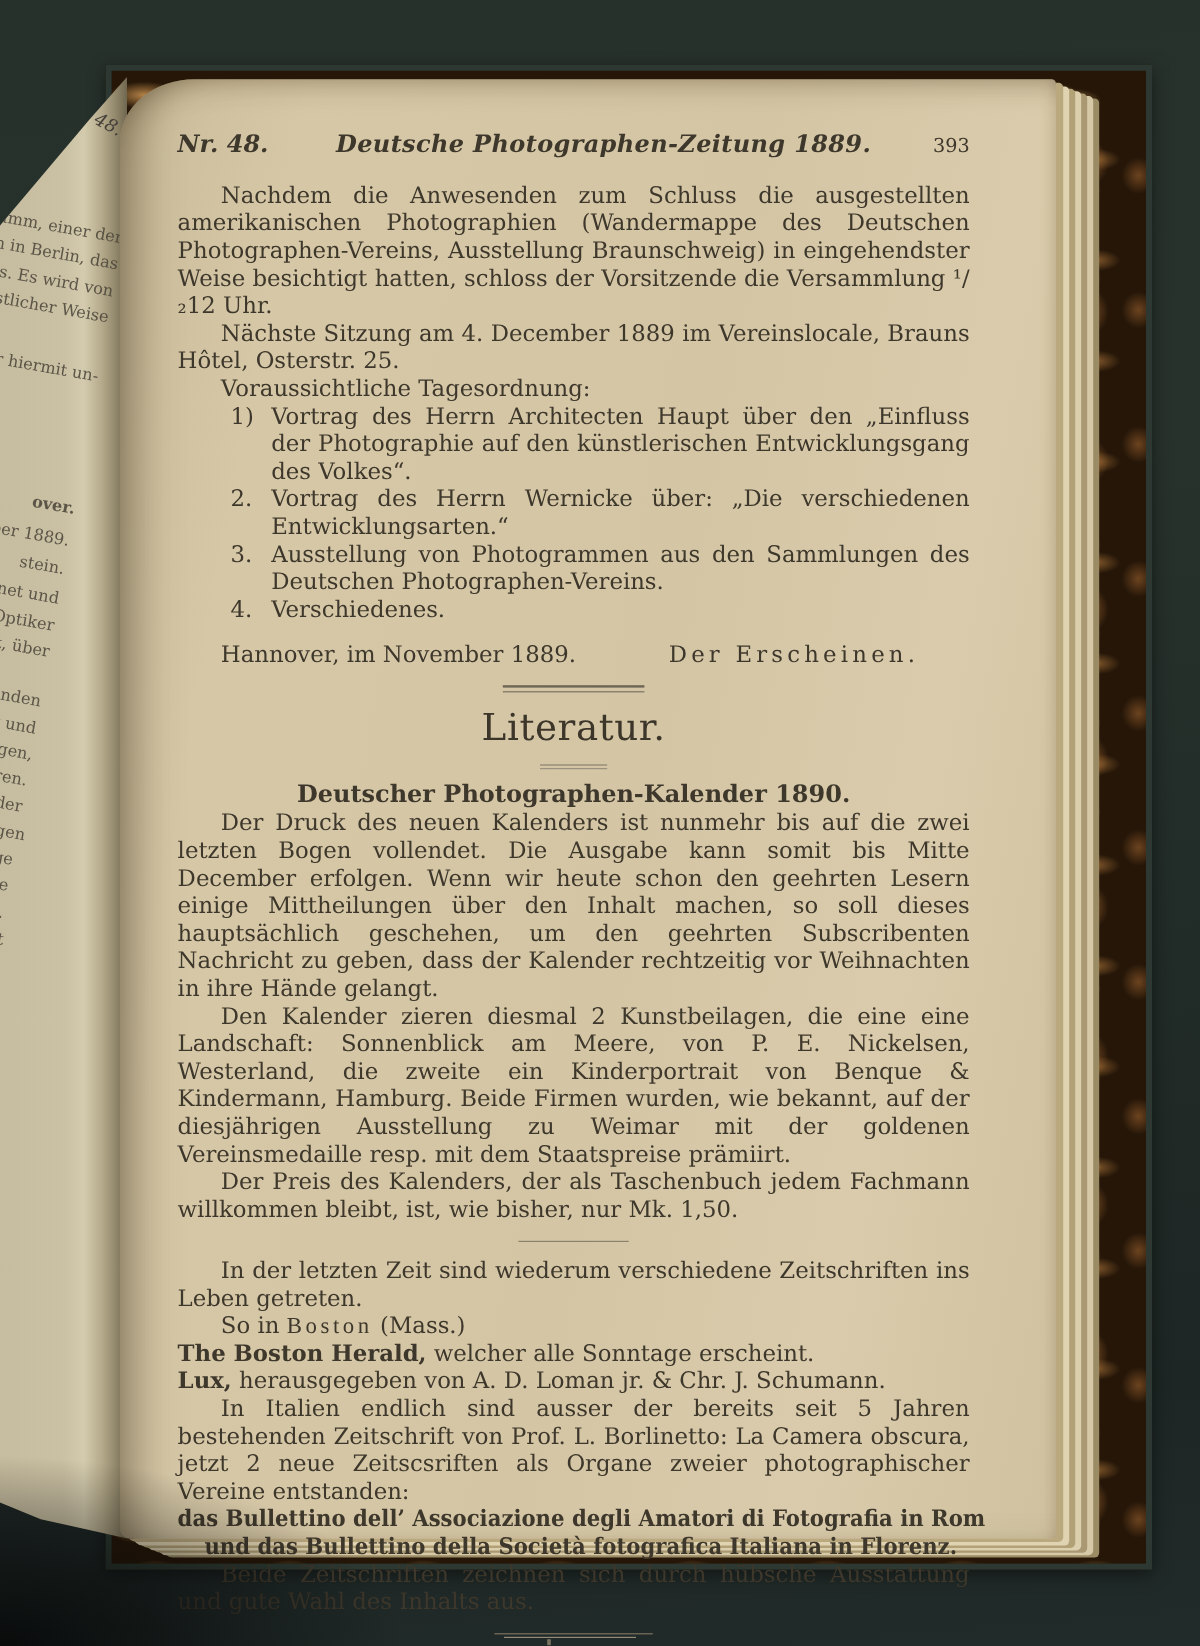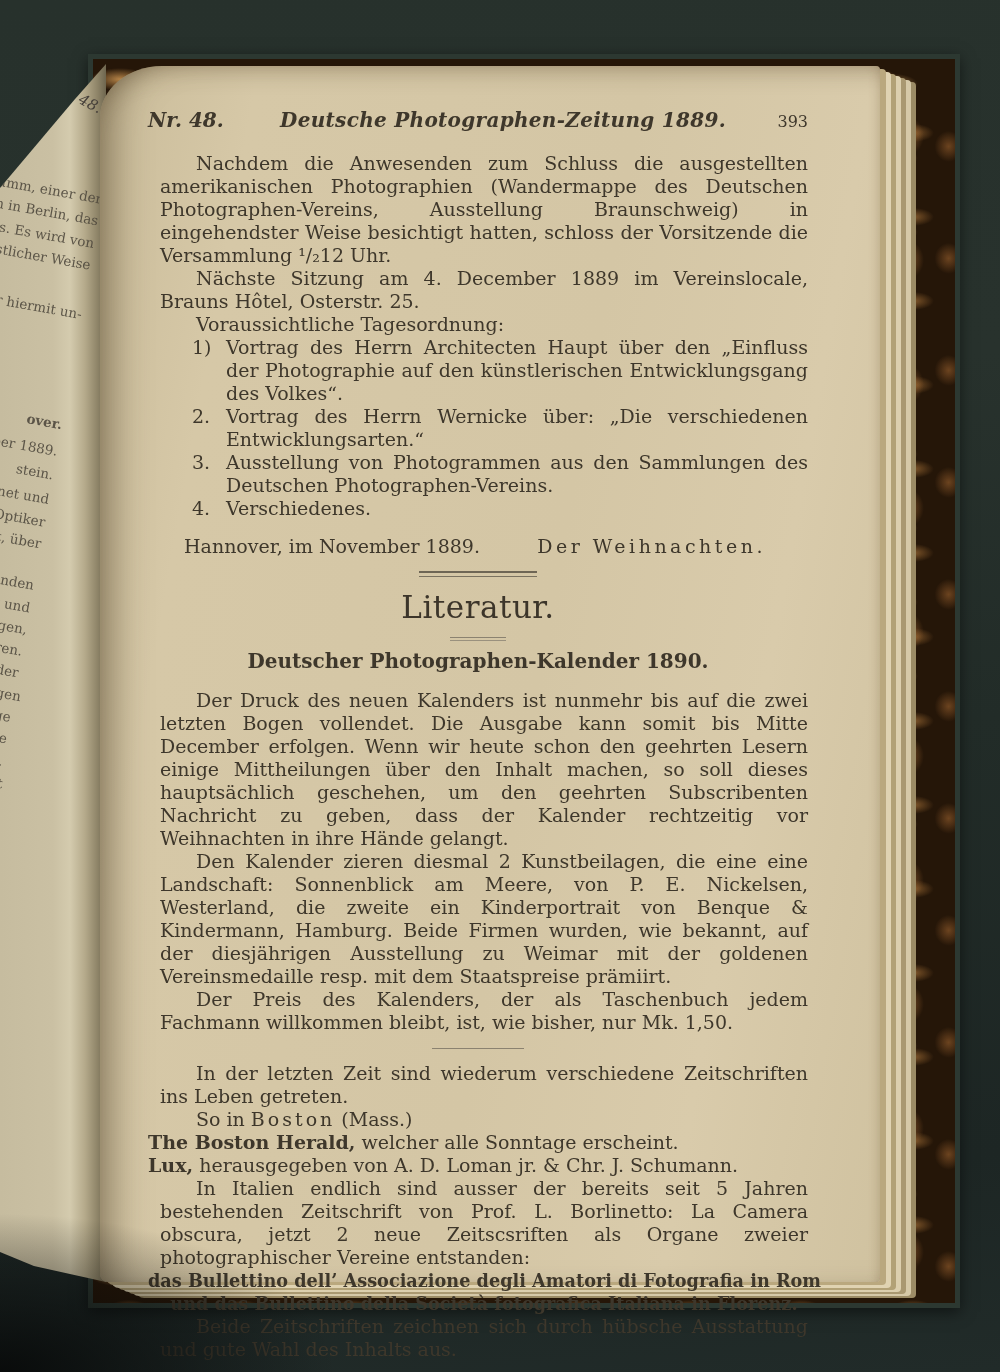--- a/index.html
+++ b/index.html
@@ -46,32 +46,32 @@
   .content{position:absolute;left:48px;top:38px;width:660px;color:#3e372b;}
 
   .header{display:grid;grid-template-columns:110px 1fr 60px;align-items:baseline;margin:4px 0 20px;}
   .hdr-issue{font-size:20px;font-weight:bold;font-style:italic;}
   .hdr-title{font-size:20px;font-weight:bold;font-style:italic;text-align:center;letter-spacing:.3px;}
   .hdr-page{font-size:16px;text-align:right;}
 
   p{margin:0;}
   .body{font-size:19px;line-height:23px;}
   .just{text-align:justify;}
-  .ind{text-indent:36px;margin-left:12px;}
+  .ind{text-indent:36px;}
   .agenda-item{position:relative;padding-left:78px;text-align:justify;font-size:19px;line-height:23px;}
   .marker{position:absolute;left:44px;top:0;text-indent:0;}
   .sig-row{display:flex;justify-content:space-between;font-size:19px;line-height:24px;margin-top:14px;
     padding:0 42px 0 36px;}
   .spaced{letter-spacing:3.5px;}
-  .spaced2{letter-spacing:3px;}
+  .spaced2{letter-spacing:3px;font-family:Liberation Serif, serif;}
 
   .rule-double{width:118px;height:3px;border-top:2px solid #6e6655;border-bottom:1px solid #7a7260;margin:13px auto 8px;}
   .lit-title{font-size:31px;font-weight:500;margin:12px;text-align:center;color:#3c352a;letter-spacing:.5px;line-height:36px;}
   .rule-small{width:56px;height:2px;border-top:1px solid #8b8270;border-bottom:1px solid #9a917e;margin:5px auto 8px;}
-  .art-title{font-size:20px;font-weight:bold;margin:4px 0 16px;text-align:center;}
+  .art-title{font-size:20px;font-weight:bold;margin:4px 0 2px;text-align:center;}
   .rule-short{width:92px;border-top:1px solid #8b8270;margin:14px auto 13px;}
   .rule-end{width:132px;border-top:1.5px solid #7a7260;margin:14px auto 0;position:relative;}
   .rule-end::before{content:"";position:absolute;left:8px;top:2px;width:110px;border-top:1px solid #948b77;}
   .rule-end::after{content:"";position:absolute;left:44px;top:4px;width:3px;height:5px;background:#7a7260;}
 
   .bold-line{font-weight:bold;transform:scaleX(.93);transform-origin:0 50%;white-space:nowrap;}
   .ind2{text-indent:24px;}
   b{font-weight:bold;}
 </style>
 </head>
@@ -135,21 +135,21 @@
           <span>Ausstellung von Photogrammen aus den Sammlungen des Deutschen Photographen-Vereins.</span>
         </div>
         <div class="agenda-item">
           <span class="marker">4.</span>
           <span>Verschiedenes.</span>
         </div>
       </div>
 
       <div class="sig-row">
         <span>Hannover, im November 1889.</span>
-        <span class="spaced">Der Weihnachten.</span>
+        <span class="spaced">Der Erscheinen.</span>
       </div>
 
       <div class="rule-double"></div>
 
       <h1 class="lit-title">Literatur.</h1>
       <div class="rule-small"></div>
       <h2 class="art-title">Deutscher Photographen-Kalender 1890.</h2>
 
       <p class="body just ind">Der Druck des neuen Kalenders ist nunmehr bis auf die zwei letzten Bogen vollendet. Die Ausgabe kann somit bis Mitte December erfolgen. Wenn wir heute schon den geehrten Lesern einige Mittheilungen über den Inhalt machen, so soll dieses hauptsächlich geschehen, um den geehrten Subscribenten Nachricht zu geben, dass der Kalender rechtzeitig vor Weihnachten in ihre Hände gelangt.</p>
       <p class="body just ind">Den Kalender zieren diesmal 2 Kunstbeilagen, die eine eine Landschaft: Sonnenblick am Meere, von P. E. Nickelsen, Westerland, die zweite ein Kinderportrait von Benque &amp; Kindermann, Hamburg. Beide Firmen wurden, wie bekannt, auf der diesjährigen Ausstellung zu Weimar mit der goldenen Vereinsmedaille resp. mit dem Staatspreise prämiirt.</p>

